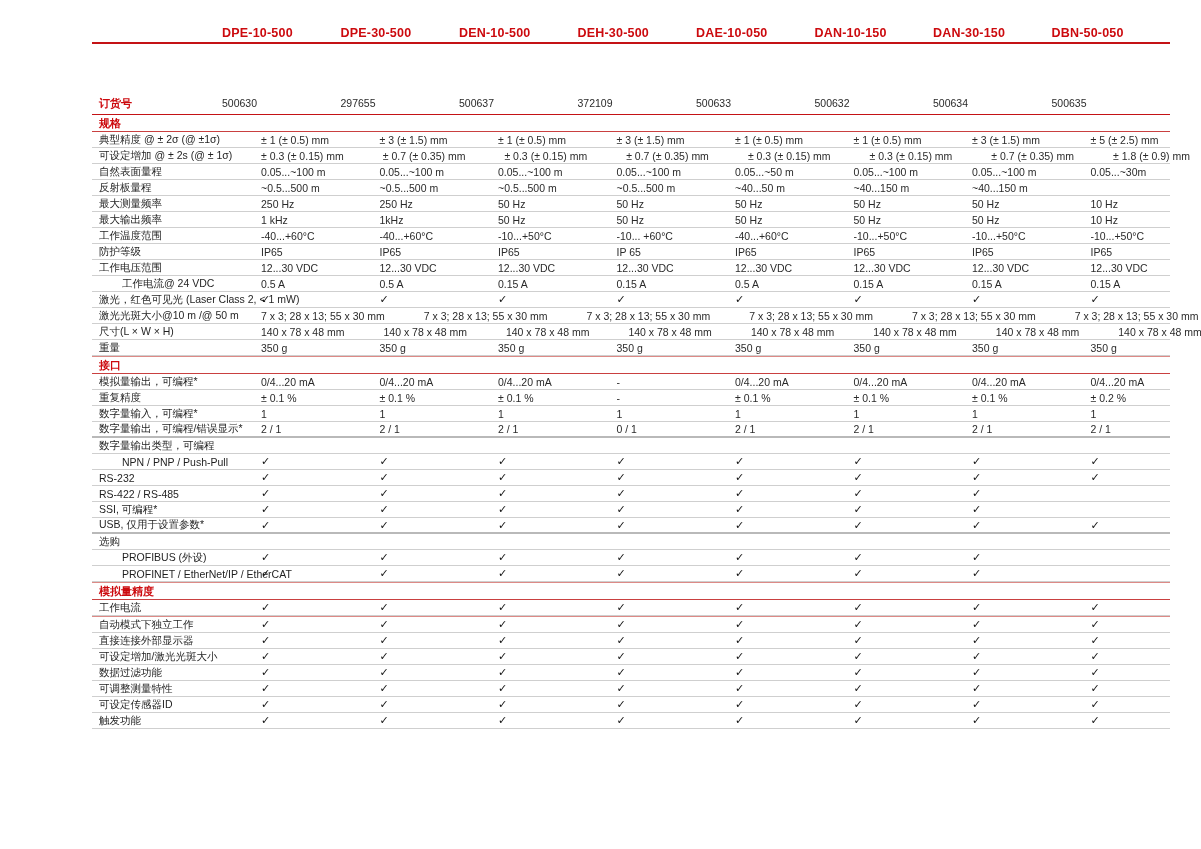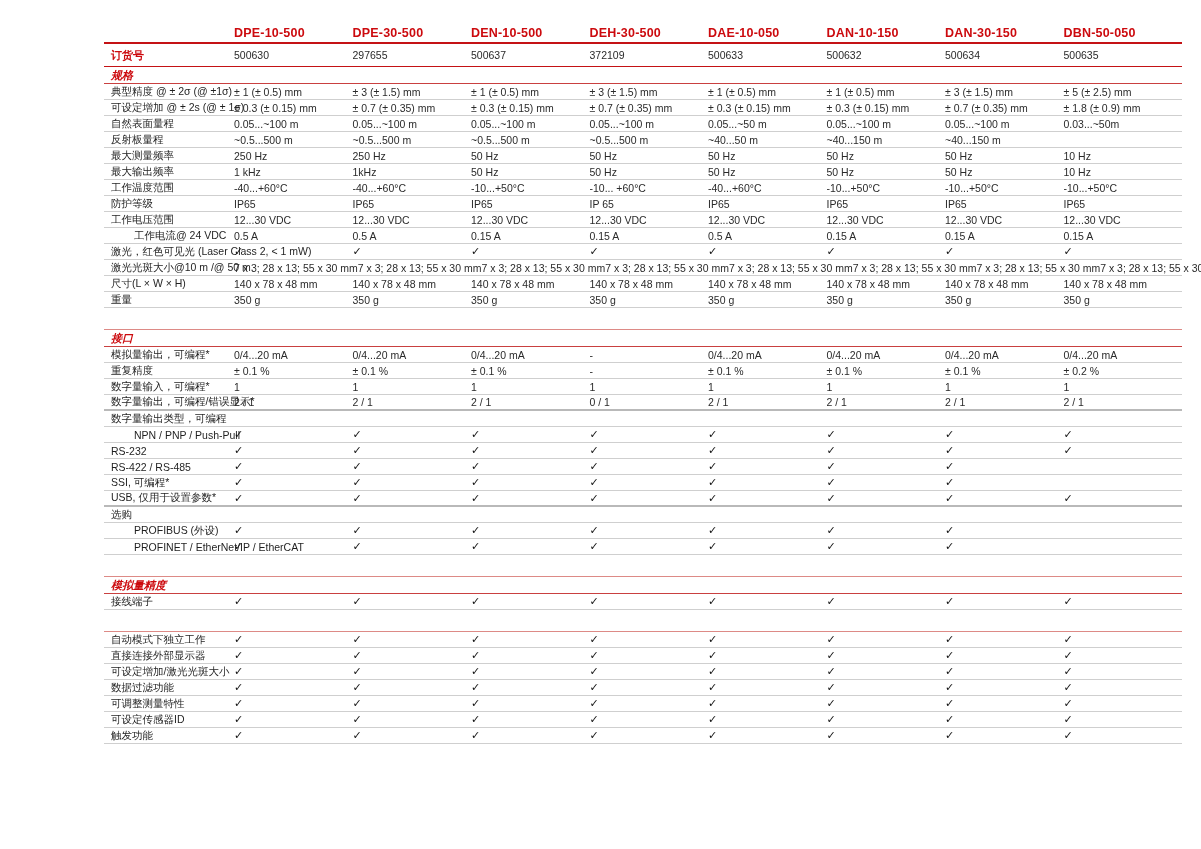--- a/index.html
+++ b/index.html
@@ -1,33 +1,33 @@
 <!DOCTYPE html>
 <html><head>
 <meta charset="utf-8">
 <style>
   * { box-sizing: border-box; margin: 0; padding: 0; }
   html,body { background:#ffffff; width:1201px; height:849px; overflow:hidden;
     font-family:"Liberation Sans", sans-serif; color:#1f1f1f; }
-  #sheet { position:absolute; left:104px; top:24px; width:1078px; }
+  #sheet { position:absolute; left:92px; top:24px; width:1078px; }
   .grid-row { display:grid; grid-template-columns:130px repeat(8,1fr); align-items:center; }
   
   .head-row { height:20px; border-bottom:2px solid #c41215; }
   .model-cell { font-size:12.5px; font-weight:bold; color:#cc0a0e; letter-spacing:0.2px; }
   
-  .order-row { height:23px; border-bottom:1px solid #c41215; }
+  .order-row { height:23px; border-bottom:1px solid #c41215;margin-top:48px; }
   .order-label { font-size:11px; font-weight:bold; color:#cc0a0e; padding-left:7px; }
   .order-val { font-size:10.5px; color:#d9474a; }
   
   .section { margin-top:0; }
-  .section.gap { margin-top:21px; border-top:1px solid #dd8a86; }
+  .section.gap { border-top:1px solid #dd8a86; }
   .sec-title-row { height:17px; border-bottom:1px solid #c94040; }
-  .sec-title { font-size:11px; font-weight:bold; color:#cc0a0e; padding-left:7px;font-style:italic; }
+  .sec-title { font-size:11px; font-weight:bold; color:#cc0a0e; padding-left:7px; }
   
-  .data-row { min-height:16px; height:16px; border-bottom:1px solid #cfcfcf; }
+  .data-row { min-height:16px; height:16px; border-bottom:1px solid #cfcfcf;gap:39px; }
   .data-row.thick { border-bottom:2px solid #b9b9b9; }
   .row-label { font-size:10.5px; color:#1f1f1f; padding-left:7px; white-space:nowrap; overflow:visible; }
   .row-label.indent { padding-left:30px; }
   .cell { font-size:10.5px; color:#2a2a2a; white-space:nowrap; overflow:visible; }
   .cell.check { font-size:11px; color:#111; }
 </style>
 </head>
 <body>
 
 <div id="sheet">
@@ -90,21 +90,21 @@
         </div>
         <div class="grid-row data-row">
           <div class="row-label">自然表面量程</div>
           <div class="cell">0.05...~100 m</div>
           <div class="cell">0.05...~100 m</div>
           <div class="cell">0.05...~100 m</div>
           <div class="cell">0.05...~100 m</div>
           <div class="cell">0.05...~50 m</div>
           <div class="cell">0.05...~100 m</div>
           <div class="cell">0.05...~100 m</div>
-          <div class="cell">0.03...~50m</div>
+          <div class="cell">0.05...~30m</div>
         </div>
         <div class="grid-row data-row">
           <div class="row-label">反射板量程</div>
           <div class="cell">~0.5...500 m</div>
           <div class="cell">~0.5...500 m</div>
           <div class="cell">~0.5...500 m</div>
           <div class="cell">~0.5...500 m</div>
           <div class="cell">~40...50 m</div>
           <div class="cell">~40...150 m</div>
           <div class="cell">~40...150 m</div>
@@ -383,21 +383,21 @@
           <div class="cell"></div>
           <div class="cell"></div>
           <div class="cell"></div>
           <div class="cell"></div>
           <div class="cell"></div>
           <div class="cell"></div>
           <div class="cell"></div>
           <div class="cell"></div>
         </div>
         <div class="grid-row data-row">
-          <div class="row-label">接线端子</div>
+          <div class="row-label">工作电流</div>
           <div class="cell check">✓</div>
           <div class="cell check">✓</div>
           <div class="cell check">✓</div>
           <div class="cell check">✓</div>
           <div class="cell check">✓</div>
           <div class="cell check">✓</div>
           <div class="cell check">✓</div>
           <div class="cell check">✓</div>
         </div>
       </div>

